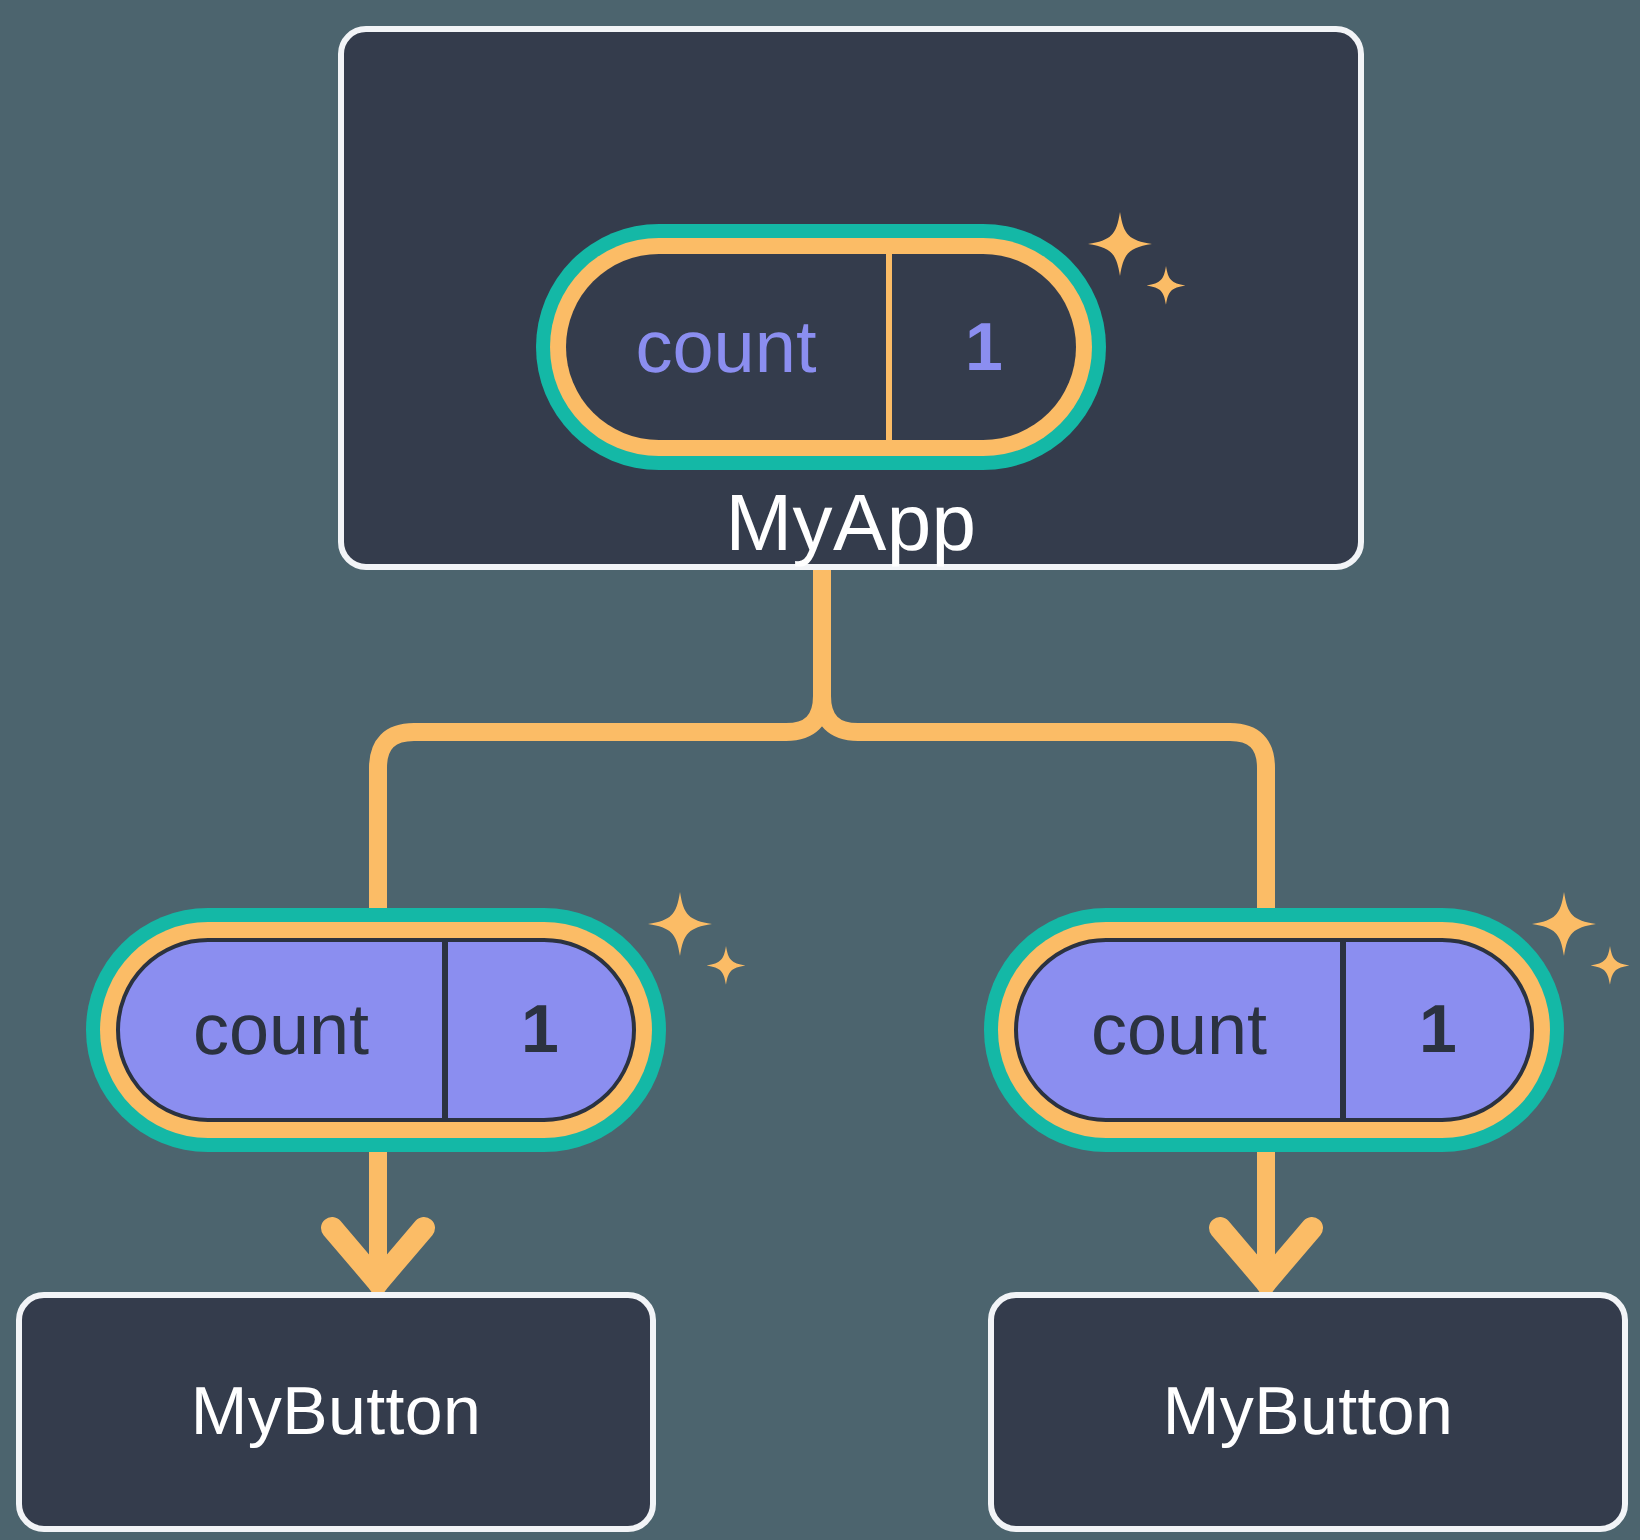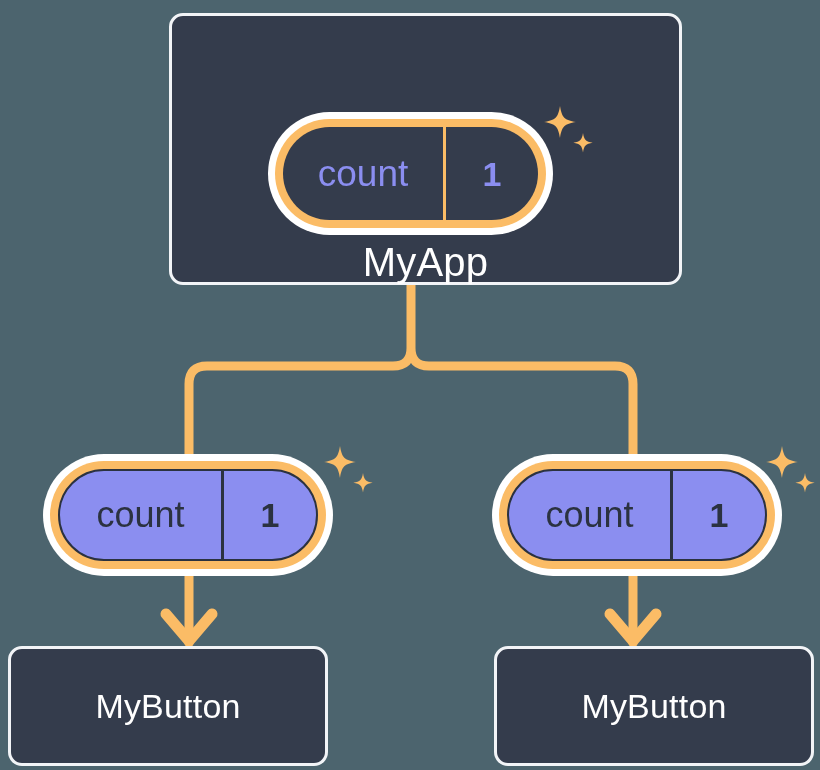--- a/index.html
+++ b/index.html
@@ -88,21 +88,21 @@
   .pill-wrap {
     position: absolute;
     z-index: 3;
   }
 
   .pill {
     position: relative;
     display: flex;
     align-items: stretch;
     border-radius: 999px;
-    background: #ffffff;            
+    background: #14b8a6;            
     padding: 7px;
   }
 
   .pill-inner {
     display: flex;
     align-items: stretch;
     border-radius: 999px;
     background: #fbbc66;            
     padding: 8px;
     width: 100%;

